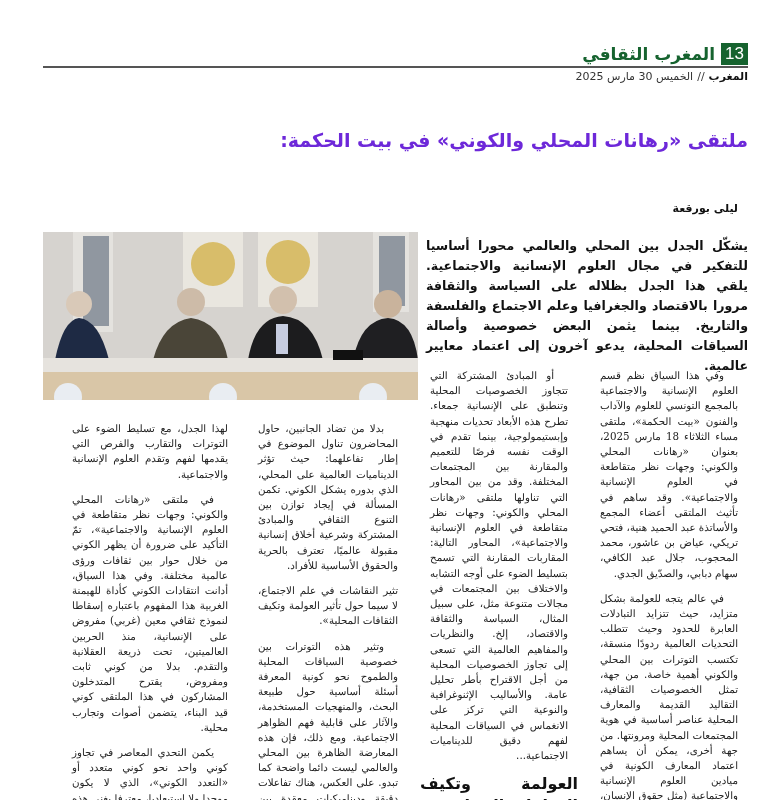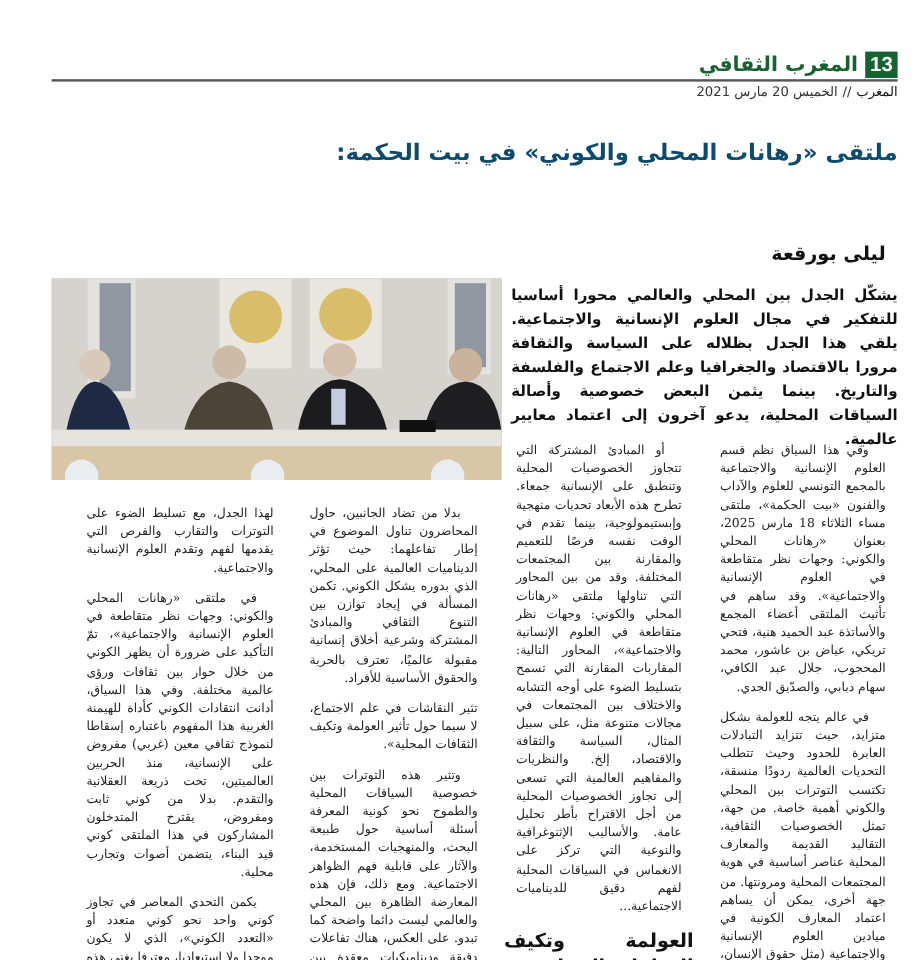--- a/index.html
+++ b/index.html
@@ -1,29 +1,29 @@
 <!DOCTYPE html>
 <html><head>
 <meta charset="utf-8">
 <style>
   html, body { margin:0; padding:0; background:#ffffff; }
   body { width:768px; height:800px; position:relative; overflow:hidden; font-family:"DejaVu Sans", sans-serif; color:#1a1a1a; }
   .page { position:absolute; left:0; top:0; width:768px; height:800px; direction:rtl; }
 
   .masthead { position:absolute; right:20px; top:42px; height:24px; display:flex; align-items:center; gap:6px; }
-  .page-num { background:#16632f; color:#fff; font-family:"Liberation Sans", sans-serif; font-weight:bold; font-size:17px; height:22px; line-height:22px; padding:0 4px; }
+  .page-num { background:#16632f; color:#fff; font-family:"Liberation Sans", sans-serif; font-weight:normal; font-size:17px; height:22px; line-height:22px; padding:0 4px; }
   .section-name { color:#16632f; font-family:"DejaVu Sans", sans-serif; font-weight:bold; font-size:17px; line-height:22px; }
   .rule { position:absolute; left:43px; right:20px; top:66px; border-top:2px solid #555; }
   .dateline { position:absolute; right:20px; top:70px; font-size:11px; color:#333; display:flex; gap:4px; }
-  .dateline .paper { font-weight:normal; color:#111; }
+  .dateline .paper { font-weight:bold; color:#111; }
 
-  .kicker { position:absolute; right:20px; top:116px; font-weight:bold; font-size:19px; color:#0c4a6e; white-space:nowrap; }
+  .kicker { position:absolute; right:20px; top:129px; font-weight:bold; font-size:19px; color:#6d28d9; white-space:nowrap; }
   .headline { position:absolute; right:20px; top:146px; font-weight:bold; font-size:34px; color:#e21c2a; white-space:nowrap; letter-spacing:-1px; }
 
-  .author { position:absolute; right:30px; top:202px; font-weight:bold; font-size:16px; color:#111; }
+  .author { position:absolute; right:30px; top:202px; font-weight:bold; font-size:11px; color:#111; }
 
   .lede { position:absolute; right:20px; top:236px; width:322px; font-weight:bold; font-size:12.6px; line-height:20px; text-align:justify; color:#111;margin-left:24px; }
 
   .photo { position:absolute; left:43px; top:232px; width:375px; height:168px; overflow:hidden; background:#c9c6c2; }
 
   .col { position:absolute; font-family:"DejaVu Serif", serif; font-size:10.3px; line-height:15.2px; text-align:justify; color:#222; }
   .col p { margin:10px; text-indent:14px; }
   .col1 { right:20px; top:358px; width:158px; }
   .col2 { right:190px; top:358px; width:158px; }
   .col3 { right:360px; top:411px; width:160px; }
@@ -37,21 +37,21 @@
 <div class="page">
 
   <div class="masthead">
     <span class="page-num">13</span>
     <span class="section-name">المغرب الثقافي</span>
   </div>
   <div class="rule"></div>
   <div class="dateline">
     <span class="paper">المغرب</span>
     <span>//</span>
-    <span>الخميس 20 مارس 2021</span>
+    <span>الخميس 30 مارس 2025</span>
   </div>
 
   <div class="kicker">ملتقى «رهانات المحلي والكوني» في بيت الحكمة:</div>
   <div class="author">ليلى بورقعة</div>
 
   <div class="lede">يشكّل الجدل بين المحلي والعالمي محورا أساسيا للتفكير في مجال العلوم الإنسانية والاجتماعية. يلقي هذا الجدل بظلاله على السياسة والثقافة مرورا بالاقتصاد والجغرافيا وعلم الاجتماع والفلسفة والتاريخ. بينما يثمن البعض خصوصية وأصالة السياقات المحلية، يدعو آخرون إلى اعتماد معايير عالمية.</div>
 
   <div class="photo" title="أربعة محاضرين جالسين إلى طاولة المنصة في قاعة بيت الحكمة">
     <svg width="375" height="168" viewBox="0 0 375 168" xmlns="http://www.w3.org/2000/svg">
       <rect x="0" y="0" width="375" height="168" fill="#cfcbc6"></rect>

